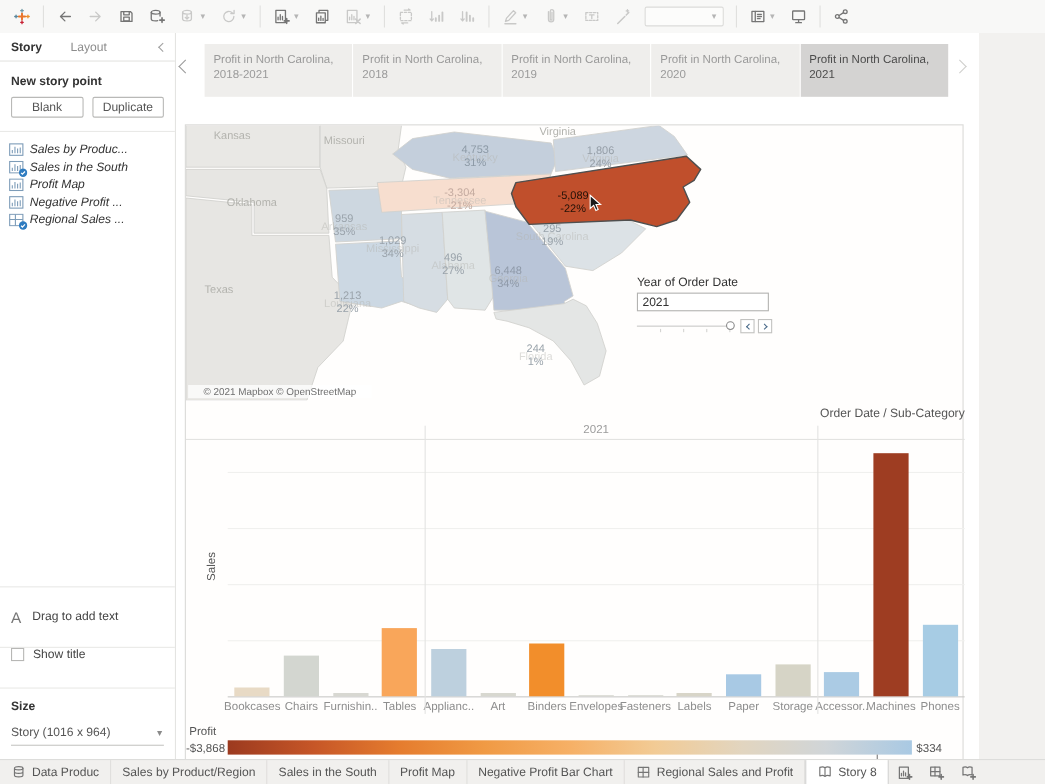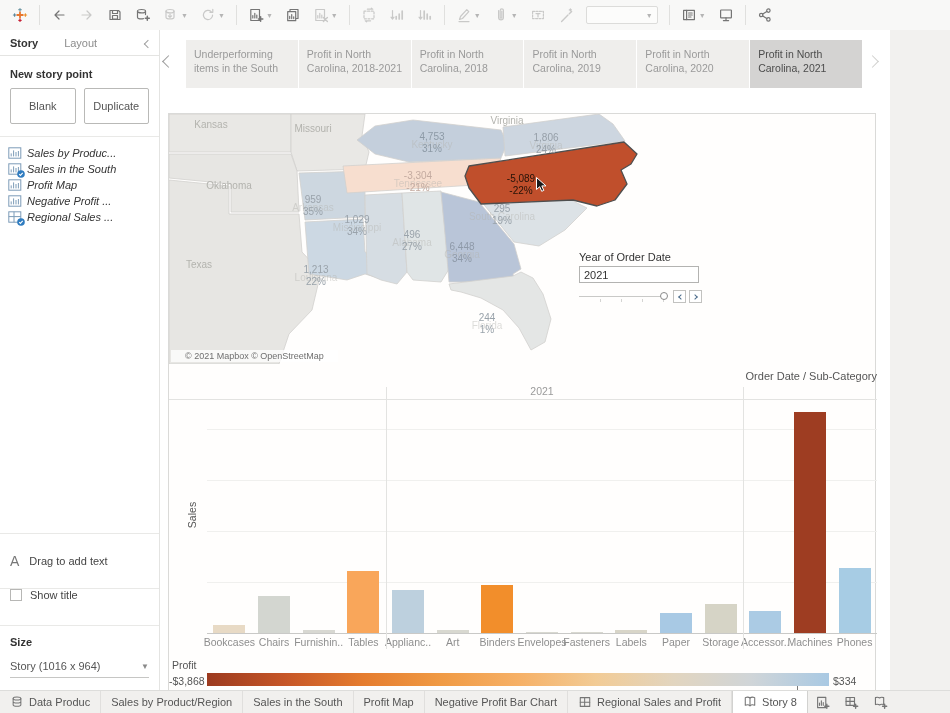--- a/index.html
+++ b/index.html
@@ -21,21 +21,21 @@
            border-right:1px solid #e4e4e2;font-size:11px;}
   #side-tabs{display:flex;align-items:center;height:26px;border-bottom:1px solid #e4e4e2;padding-left:10px;}
   .side-tab{margin-right:26px;color:#8d8d8d;}
   .side-tab.active{color:#333;font-weight:bold;}
   #side-collapse{margin-left:auto;margin-right:8px;}
   .chev{display:inline-block;width:6px;height:6px;border-left:1.5px solid #a0a0a0;border-bottom:1.5px solid #a0a0a0;}
   .chev.left{transform:rotate(45deg);}
   .chev.right{transform:rotate(225deg);}
   #new-story-point{font-weight:bold;color:#333;padding:12px 10px 6px 10px;}
   #nsp-buttons{display:flex;gap:8px;padding:2px 10px 12px 10px;border-bottom:1px solid #e9e9e7;}
-  .nsp-btn{flex:1;height:36px;border:1px solid #b9b9b7;background:#fff;border-radius:2px;
+  .nsp-btn{flex:1;height:19px;border:1px solid #b9b9b7;background:#fff;border-radius:2px;
            display:flex;align-items:center;justify-content:center;color:#555;font-size:11px;}
   #sheet-list{padding:8px 6px;font-style:italic;}
   .sheet-row{display:flex;align-items:center;height:16px;color:#333;}
   .sheet-ico{position:relative;width:14px;height:12px;margin:0 5px 0 2px;flex:none;}
   .sheet-badge{position:absolute;right:-3px;bottom:-3px;}
   #side-lower{position:absolute;left:0;bottom:0;width:159px;}
   .side-div{border-top:1px solid #e9e9e7;}
   #drag-text{display:flex;align-items:center;height:54px;padding:0 10px;color:#444;}
   #drag-text .glyph{font-size:14px;color:#777;margin-right:10px;}
   #show-title-row{display:flex;align-items:flex-start;height:36px;padding:0 10px;color:#444;}
@@ -339,21 +339,20 @@
           <span class="dd-caret">▼</span>
         </div>
       </div>
     </div>
   </div>
 
   <div id="content">
     <div id="right-strip"></div>
     <div id="nav-left"><span class="chev left"></span></div>
     <div id="story-tabs">
-        <div class="story-tab">Underperforming items in the South</div>
         <div class="story-tab">Profit in North Carolina, 2018-2021</div>
         <div class="story-tab">Profit in North Carolina, 2018</div>
         <div class="story-tab">Profit in North Carolina, 2019</div>
         <div class="story-tab">Profit in North Carolina, 2020</div>
         <div class="story-tab active">Profit in North Carolina, 2021</div>
       </div>
     <div id="nav-right"><span class="chev right"></span></div>
 
     <div id="canvas">
 

